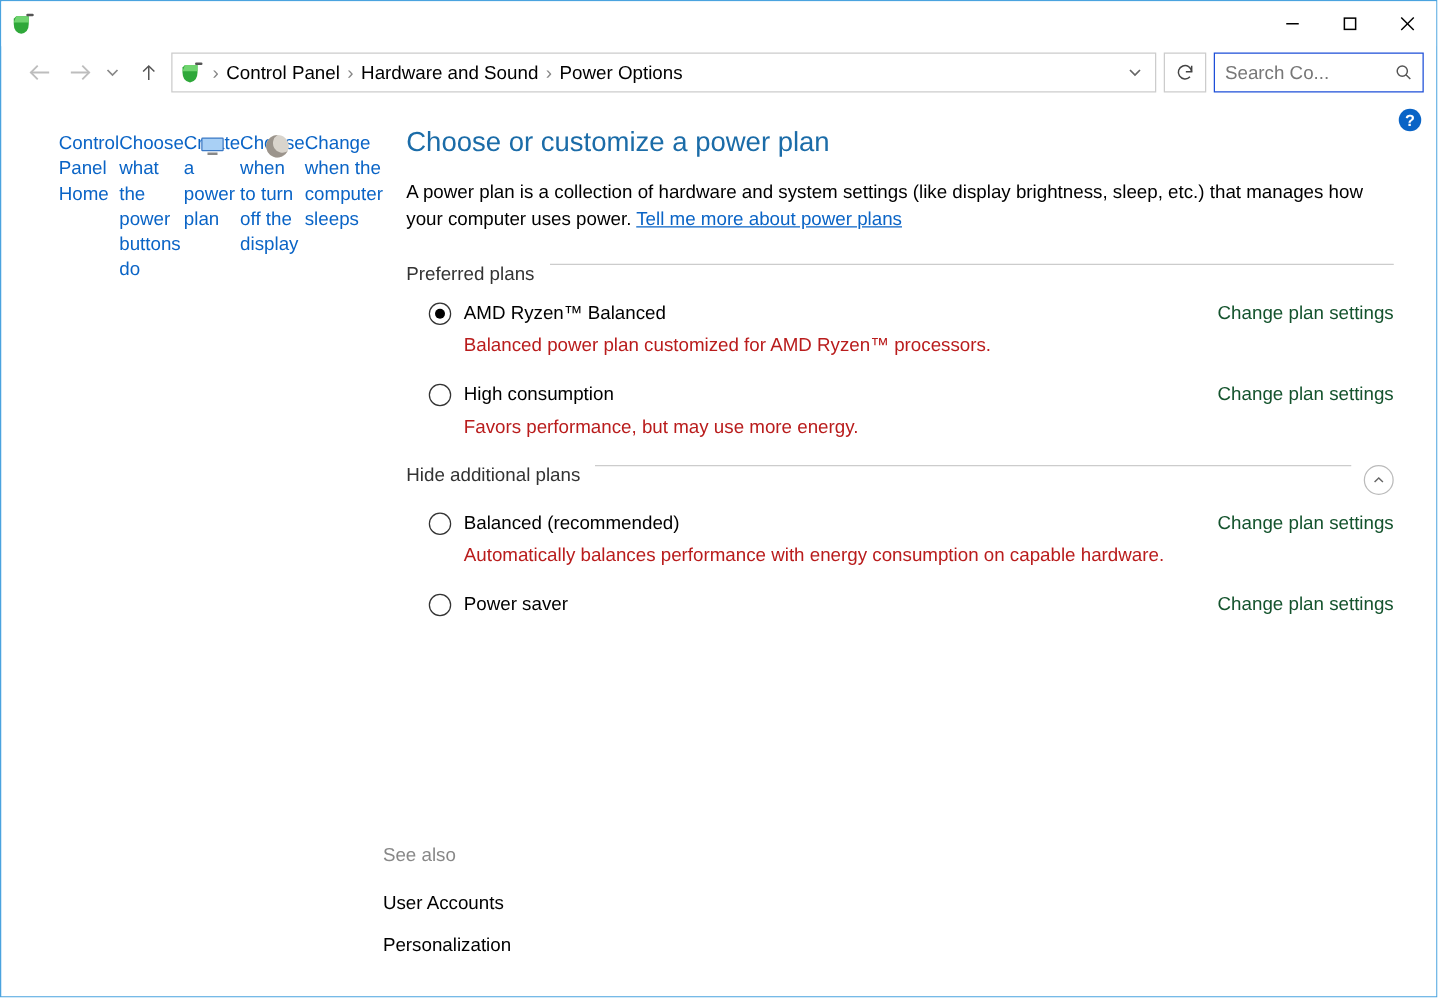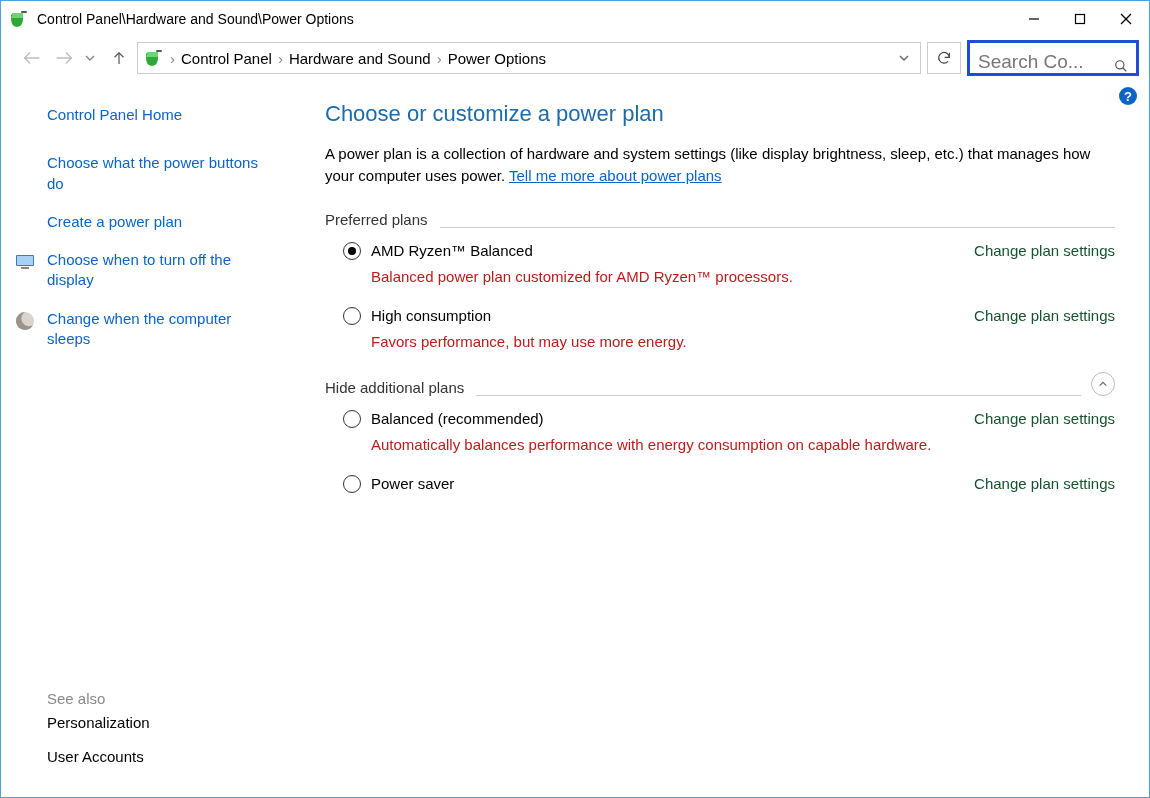--- a/index.html
+++ b/index.html
@@ -15,36 +15,36 @@
   .nav-arrow{width:30px;height:30px;display:flex;align-items:center;justify-content:center;color:#888;margin-right:2px}
   .nav-arrow.disabled{color:#bdbdbd}
   .nav-up{width:24px;height:30px;display:flex;align-items:center;justify-content:center;color:#555;margin:0 6px}
   .address-bar{flex:1;height:30px;border:1px solid #ccc;display:flex;align-items:center;padding:0 4px 0 6px;margin-right:6px;font-size:15px}
   .address-bar .crumb{padding:0 4px;color:#000}
   .address-bar .sep{color:#888;padding:0 2px}
   .address-bar .bc-icon{width:20px;height:20px;margin-right:4px}
   .addr-spacer{flex:1}
   .addr-drop{color:#666;padding:0 6px}
   .refresh-btn{width:32px;height:30px;border:1px solid #ccc;display:flex;align-items:center;justify-content:center;margin-right:6px;color:#444}
-  .search-box{width:150px;height:30px;border:3px solid #1d4ed8;display:flex;align-items:flex-end;padding:0 8px;color:#777;font-size:19px}
+  .search-box{width:150px;height:30px;border:1px solid #1d4ed8;display:flex;align-items:center;padding:0 8px;color:#777;font-size:15px}
   .search-box .placeholder{flex:1;white-space:nowrap;overflow:hidden;text-overflow:ellipsis}
   .content{flex:1;display:flex;position:relative}
   .help-icon{position:absolute;top:8px;right:12px;width:18px;height:18px;border-radius:50%;background:#0a64c6;color:#fff;display:flex;align-items:center;justify-content:center;font-size:13px;font-weight:bold}
-  .sidebar{width:290px;padding:26px 14px 16px 46px;box-sizing:border-box;display:flex;flex-direction:column;position:relative}
+  .sidebar{width:290px;padding:26px 14px 16px 46px;box-sizing:border-box;display:flex;position:relative}
   .sidebar a{color:#0a64c6;text-decoration:none;display:block;margin-bottom:18px;line-height:1.35}
   .sidebar a.with-icon{position:relative}
   .sidebar .side-icon{position:absolute;left:-32px;top:2px;width:20px;height:20px}
   .see-also-block{margin-top:auto}
-  .see-also-title{color:#888;margin-bottom:6px}
+  .see-also-title{color:#888;margin-bottom:20px}
   .see-also-block a{color:#000;margin-bottom:14px}
   .main{flex:1;padding:22px 34px 20px 34px;box-sizing:border-box}
   .page-title{color:#1b6ca8;font-size:22px;margin:0 0 16px 0;font-weight:400}
   .descr{line-height:1.45;margin-bottom:24px}
   .descr a{color:#0a64c6;}
-  .section-header{display:flex;align-items:flex-end;margin:12px 0 14px 0}
+  .section-header{display:flex;align-items:flex-start;margin:12px 0 14px 0}
   .section-header .label{color:#333;margin-right:12px;white-space:nowrap}
   .section-header .line{flex:1;height:1px;background:#ccc}
   .section-header .toggle{width:22px;height:22px;border:1px solid #bbb;border-radius:50%;margin-left:10px;display:flex;align-items:center;justify-content:center;color:#666}
   .plan{margin:0 0 22px 18px}
   .plan-row{display:flex;align-items:flex-start}
   .radio{width:16px;height:16px;border:1.6px solid #333;border-radius:50%;margin-right:10px;display:flex;align-items:center;justify-content:center;flex-shrink:0}
   .radio .dot{width:8px;height:8px;border-radius:50%;background:#000;display:none}
   .radio.selected .dot{display:block}
   .plan-name{flex:1}
   .change-link{color:#14532d;text-decoration:none}
@@ -58,21 +58,20 @@
 <div class="window">
 
   <div class="titlebar">
     <span class="app-icon">
       <svg viewBox="0 0 20 20" width="20" height="20">
           <path d="M4 4 L14 4 L14 10 Q14 17 8 18 Q2 17 2 10 L2 6 Z" fill="#2fa83a"></path>
           <path d="M4 4 L14 4 L14 9 L2 9 Z" fill="#6fd46f"></path>
           <rect x="12" y="2" width="6" height="2" rx="1" fill="#555"></rect>
         </svg>
     </span>
-    <span class="title-text">Control Panel\Hardware and Sound\Power Options</span>
     <div class="titlebar-spacer"></div>
     <div class="win-buttons">
       <div class="win-btn">
           <svg width="12" height="12">
             <line x1="1" y1="6" x2="11" y2="6" stroke-width="1.2"></line>
           </svg>
         </div>
       <div class="win-btn">
           <svg width="12" height="12">
             <rect x="1.5" y="1.5" width="9" height="9" stroke-width="1.2"></rect>
@@ -174,22 +173,22 @@
           <svg viewBox="0 0 20 20" width="20" height="20">
               <circle cx="10" cy="10" r="9" fill="#d9d4cc"></circle>
               <path d="M10 1a9 9 0 1 0 8 13 7 7 0 0 1-8-13z" fill="#9b948c"></path>
             </svg>
         </span>
         <span>Change when the computer sleeps</span>
       </a>
 
       <div class="see-also-block">
         <div class="see-also-title">See also</div>
+        <a href="#">User Accounts</a>
         <a href="#">Personalization</a>
-        <a href="#">User Accounts</a>
       </div>
     </div>
 
     <div class="main">
       <h1 class="page-title">Choose or customize a power plan</h1>
       <div class="descr">
         <span>A power plan is a collection of hardware and system settings (like display brightness, sleep, etc.) that manages how your computer uses power. </span><a href="#">Tell me more about power plans</a>
       </div>
 
       <div class="section-header">

